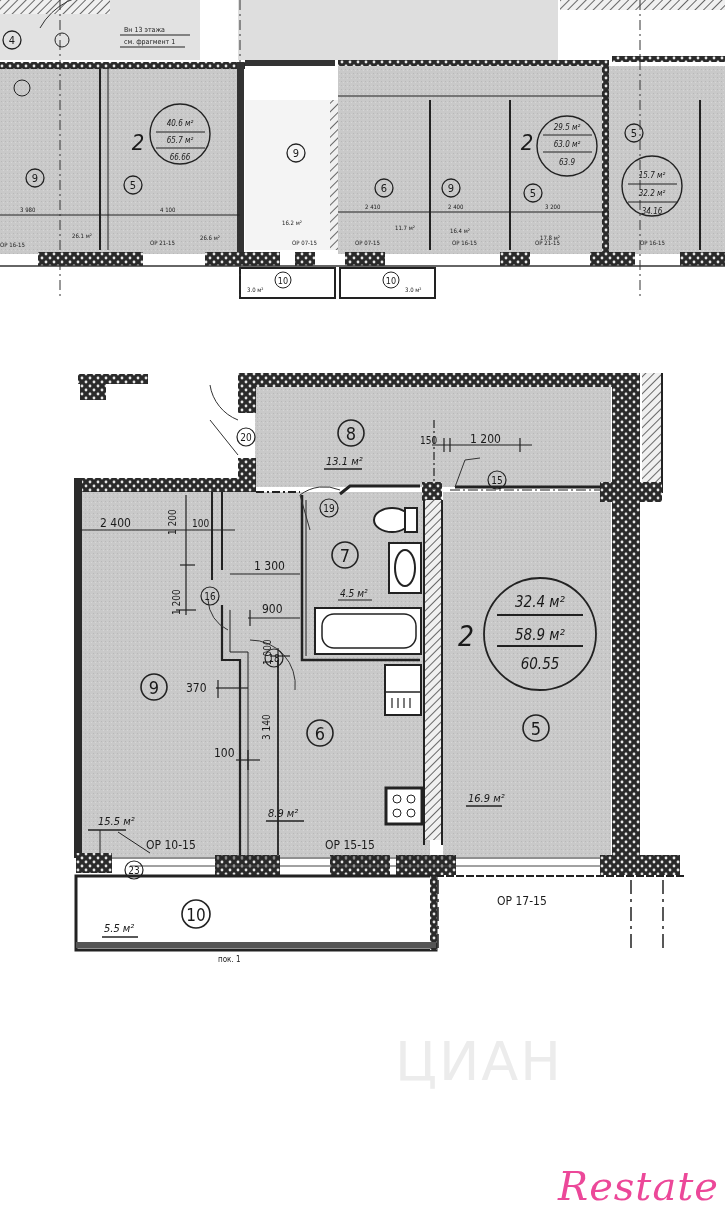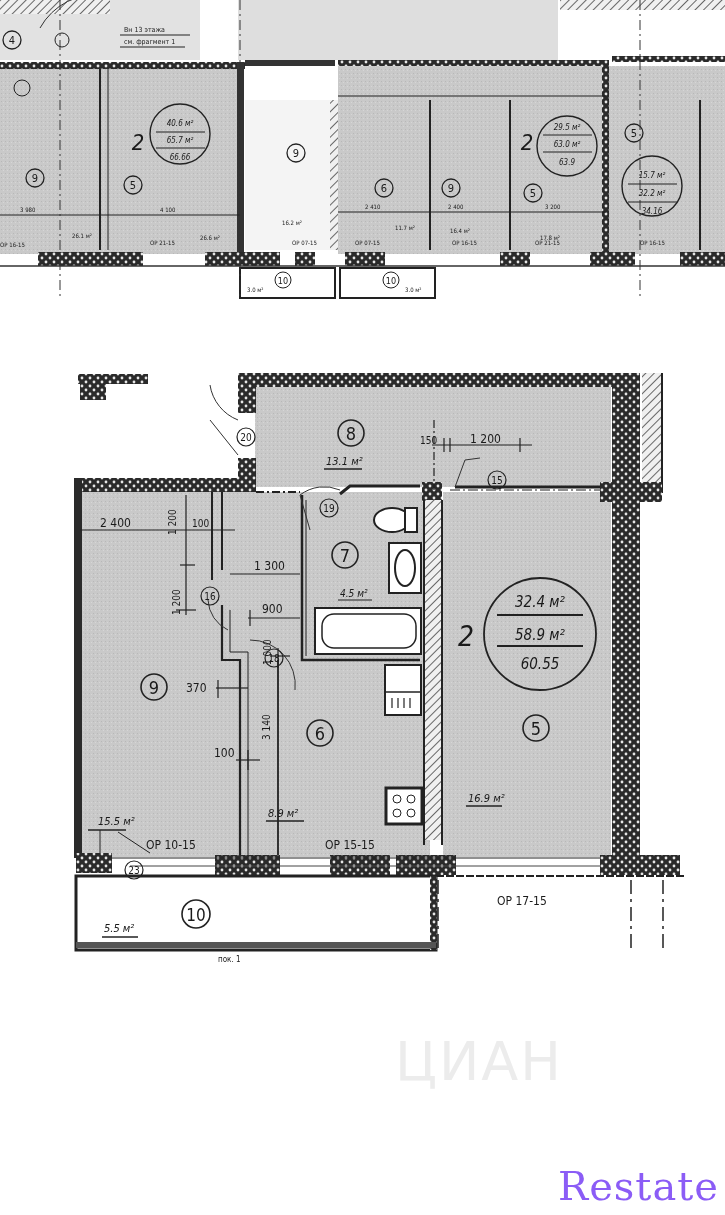--- a/index.html
+++ b/index.html
@@ -1,21 +1,21 @@
 <!DOCTYPE html>
 <html><head>
   <meta charset="utf-8">
   <style>
     html, body { margin:0; padding:0; background:#ffffff; }
     body { width:725px; height:1215px; position:relative; overflow:hidden; font-family:"DejaVu Sans", sans-serif; }
     #plan { position:absolute; left:0; top:0; width:725px; height:1215px; }
     .t { font-family:"DejaVu Sans Condensed","DejaVu Sans", sans-serif; fill:#1a1a1a; }
     .wm { position:absolute; color:#d8d8d8; }
     .wm-center { left:395px; top:1030px; font-size:54px; letter-spacing:2px; font-family:"DejaVu Sans", sans-serif; color:#ececec; }
-    .wm-brand { right:6px; bottom:6px; font-size:40px; font-family:"DejaVu Serif", serif; color:#8b5cf6; font-weight:300; letter-spacing:1px; }
+    .wm-brand { right:6px; bottom:6px; font-size:40px; font-style:italic; font-family:"DejaVu Serif", serif; color:#ec4899; font-weight:300; letter-spacing:1px; }
   </style>
 </head>
 <body>
 
 <svg id="plan" viewBox="0 0 725 1215" xmlns="http://www.w3.org/2000/svg">
   <defs>
     <pattern id="brick" width="8" height="8" patternUnits="userSpaceOnUse">
       <rect width="8" height="8" fill="#2a2a2a"></rect>
       <circle cx="2" cy="2" r="1.4" fill="#e6e6e6"></circle>
       <circle cx="6" cy="6" r="1.4" fill="#e6e6e6"></circle>

